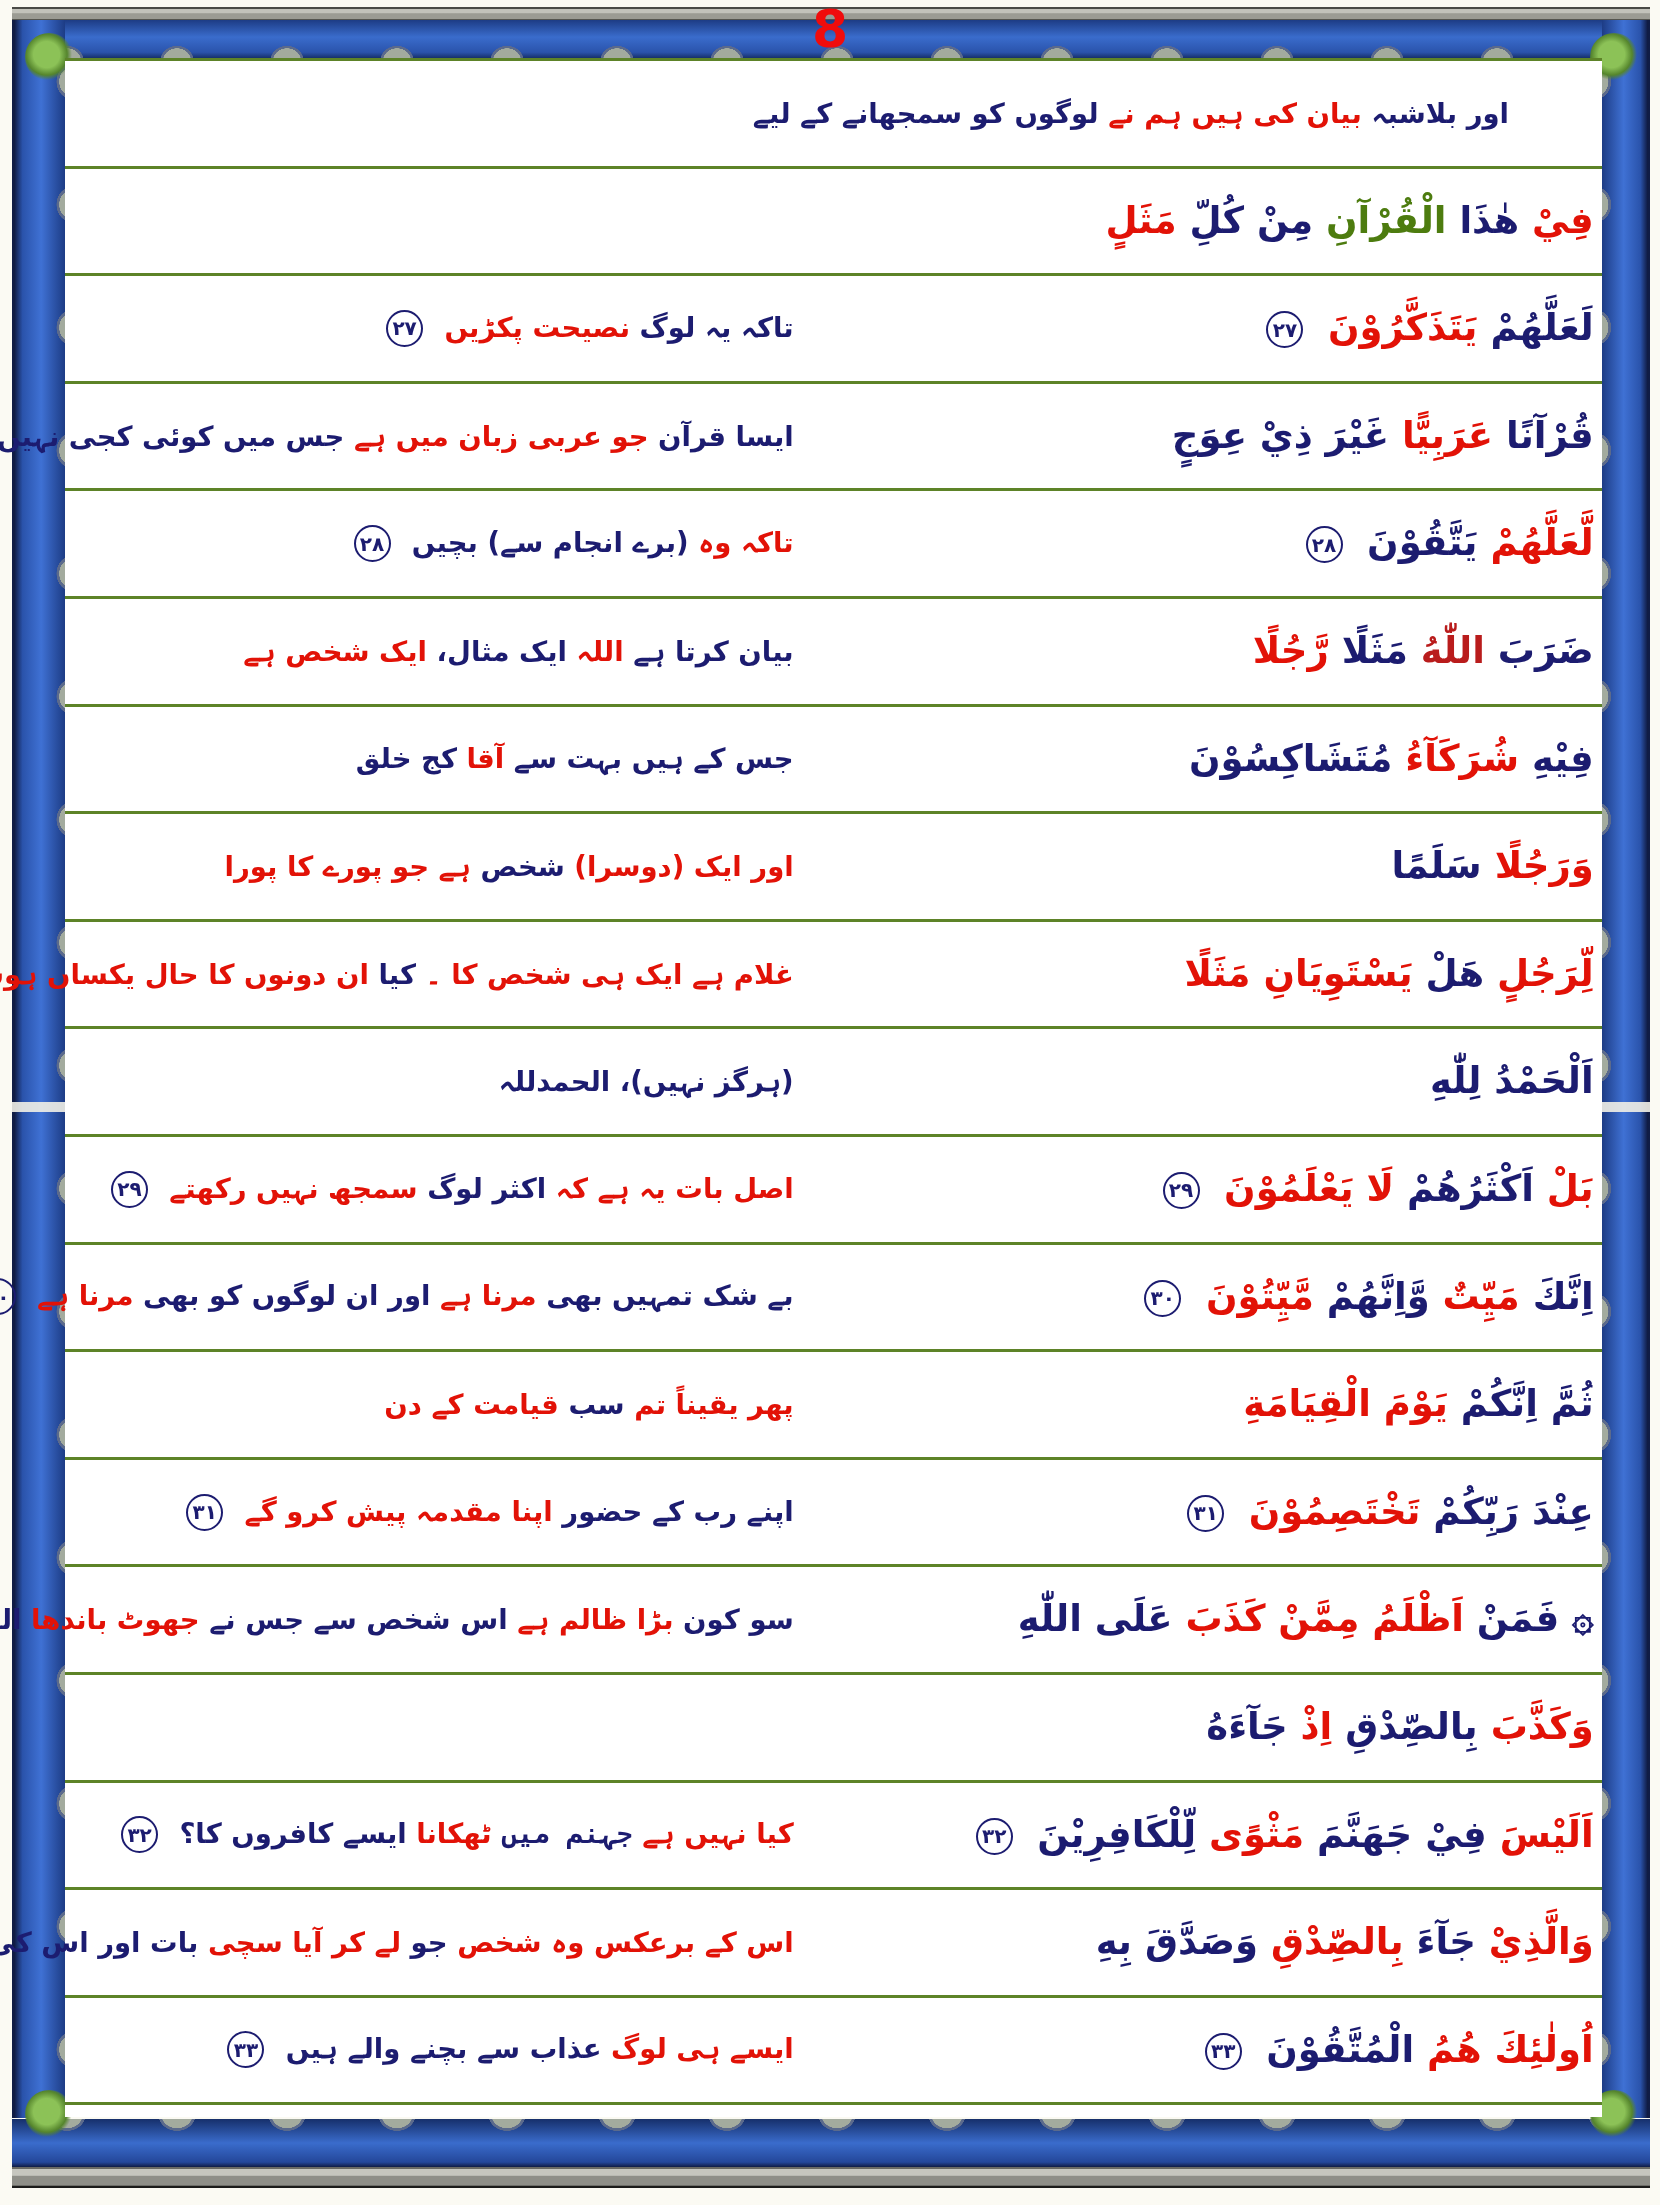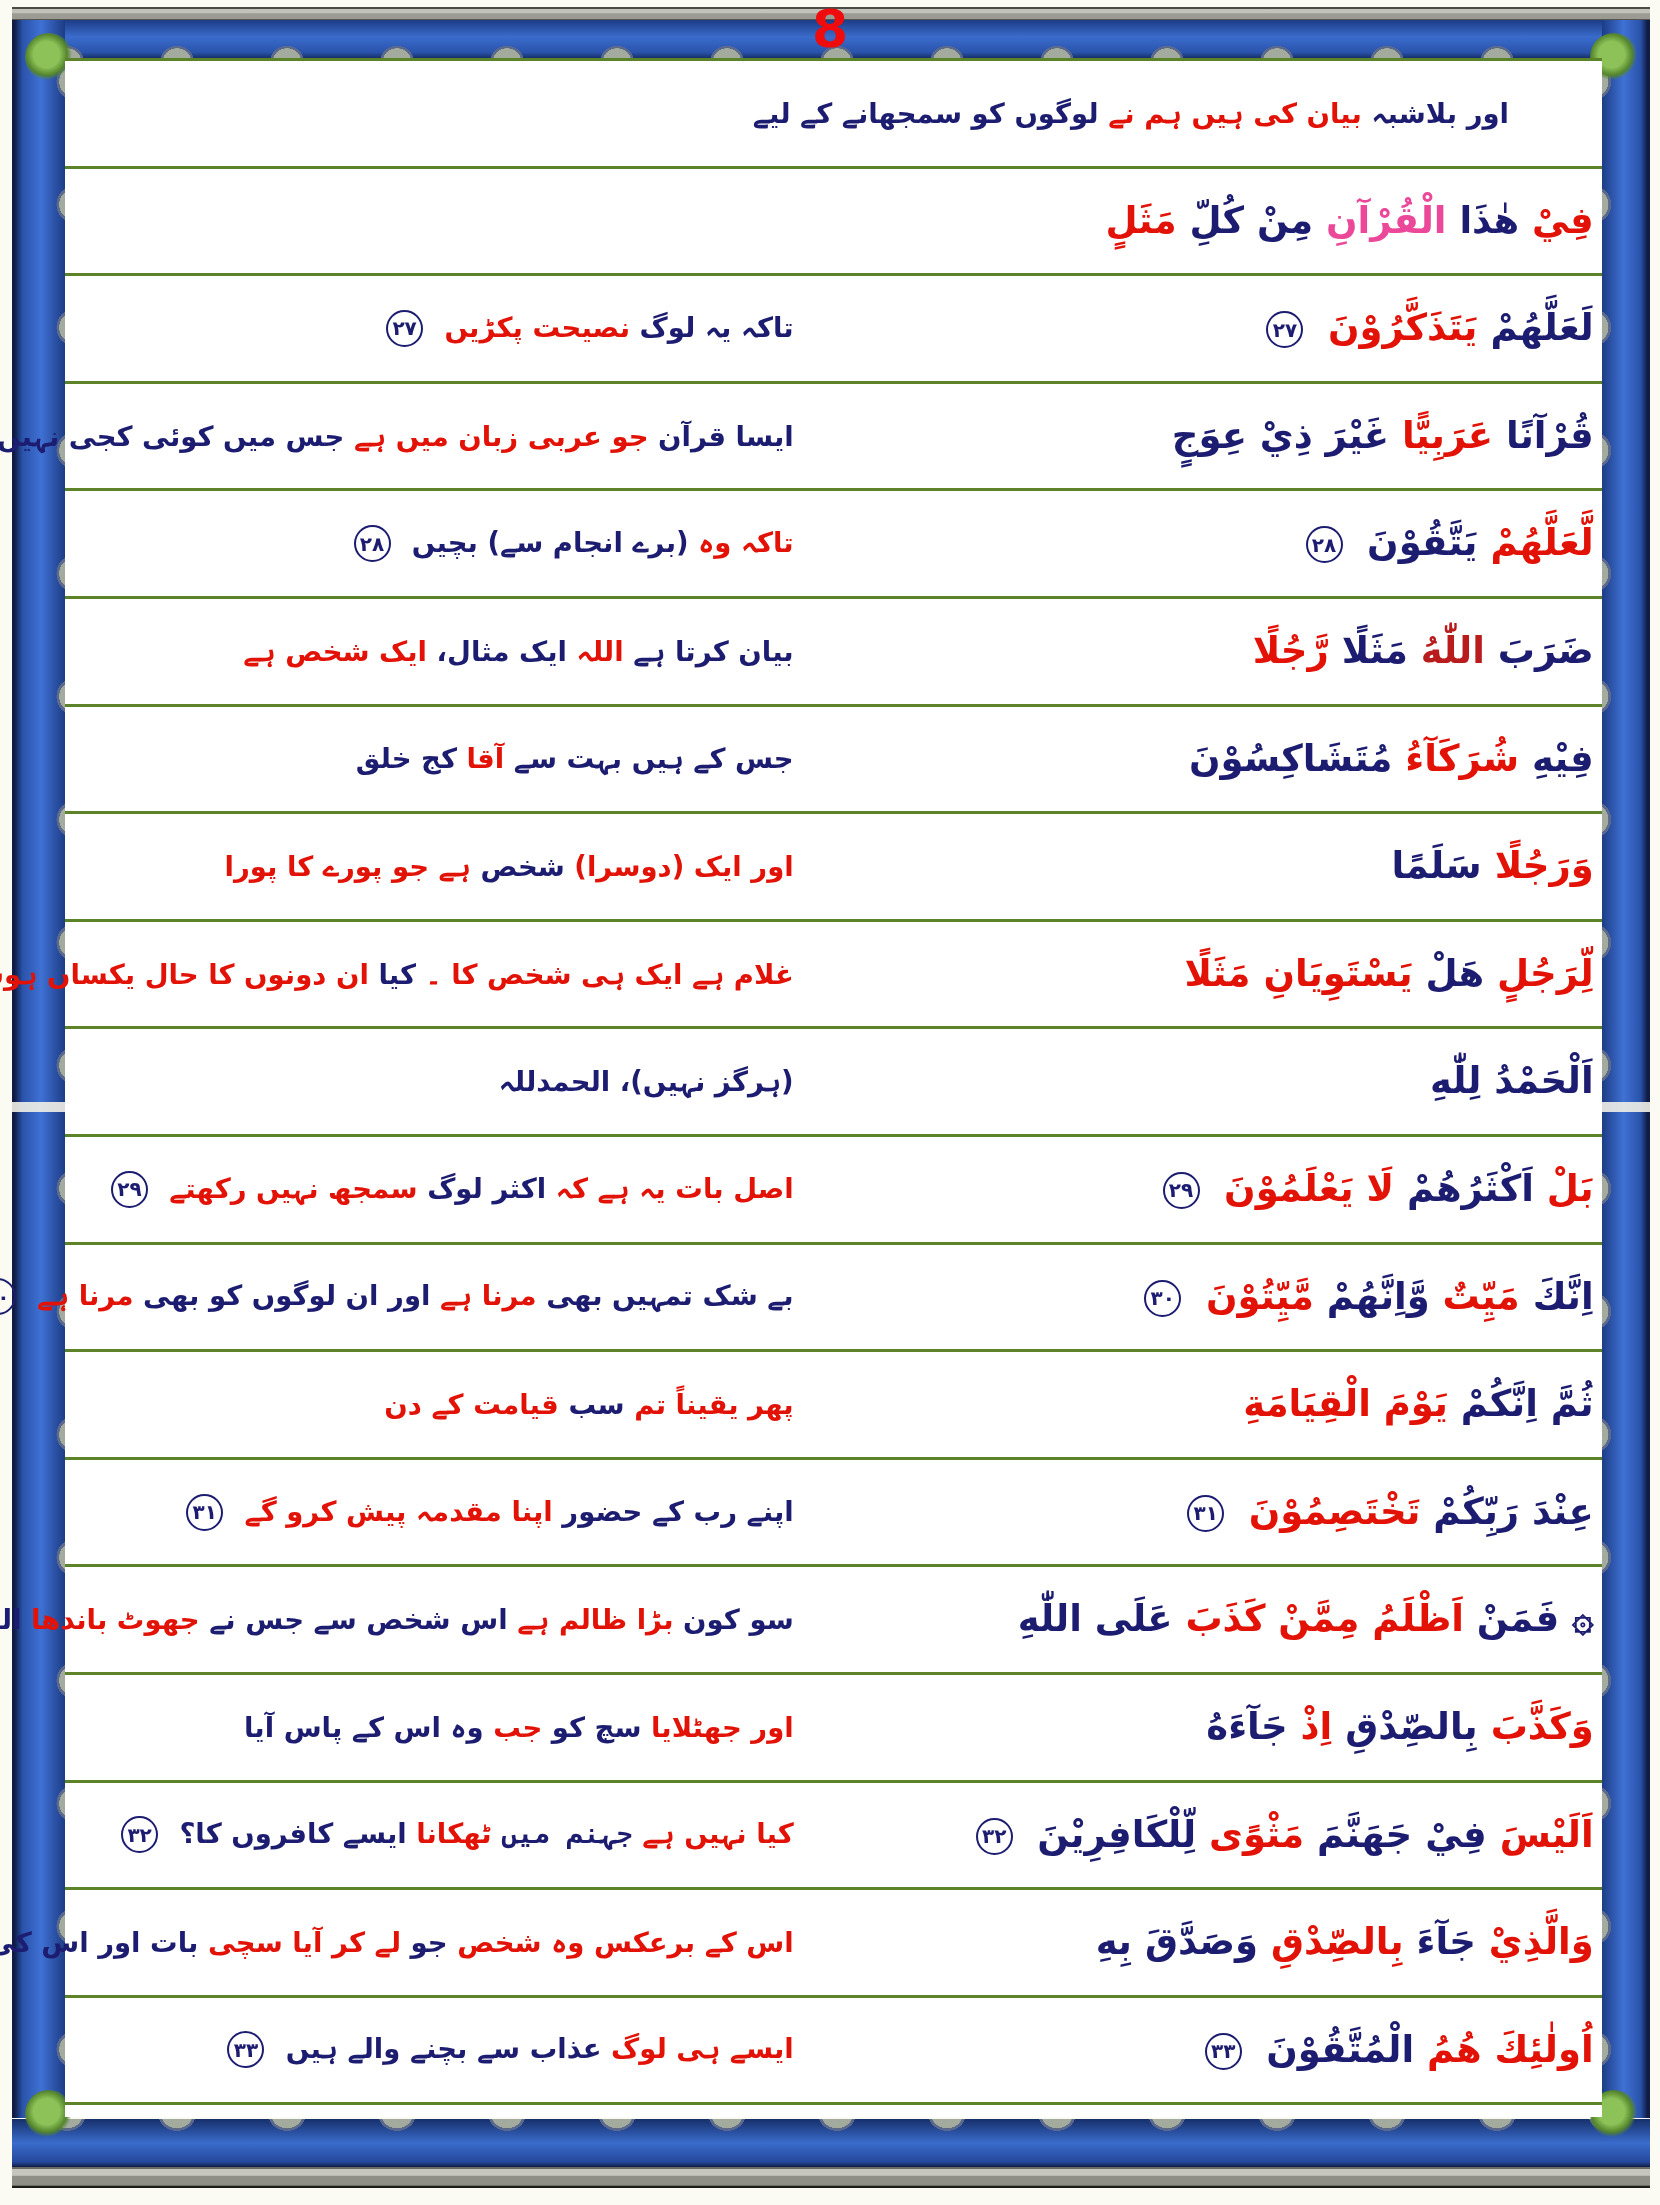--- a/index.html
+++ b/index.html
@@ -104,21 +104,21 @@
 <div class="page-num" style="color: rgb(240, 12, 12);">8</div>
 
 <div class="content" style="border-top-color: rgb(93, 131, 40);">
 
   <div style="display:contents"><div class="row" style="border-bottom-color: rgb(93, 131, 40);">
         <div class="cell urdu">
           <div class="line"><span class="seg" style="color: rgb(28, 28, 112);">اور بلاشبہ</span> <span class="seg" style="color: rgb(226, 18, 7);">بیان کی ہیں ہم نے</span> <span class="seg" style="color: rgb(28, 28, 112);">لوگوں کو سمجھانے کے لیے</span> </div>
         </div>
       </div><div class="row" style="border-bottom-color: rgb(93, 131, 40);">
         <div class="cell arabic">
-          <div class="line"><span class="seg" style="color: rgb(226, 18, 7);">فِيْ</span> <span class="seg" style="color: rgb(28, 28, 112);">هٰذَا</span> <span class="seg" style="color: #ec4899; margin-top: 44px;">الْقُرْآنِ</span> <span class="seg" style="color: rgb(28, 28, 112);">مِنْ كُلِّ</span> <span class="seg" style="color: rgb(226, 18, 7);">مَثَلٍ</span> </div>
+          <div class="line"><span class="seg" style="color: rgb(226, 18, 7);">فِيْ</span> <span class="seg" style="color: rgb(28, 28, 112);">هٰذَا</span> <span class="seg" style="color: #4d7c0f; margin-top: 44px;">الْقُرْآنِ</span> <span class="seg" style="color: rgb(28, 28, 112);">مِنْ كُلِّ</span> <span class="seg" style="color: rgb(226, 18, 7);">مَثَلٍ</span> </div>
         </div>
       </div><div class="row" style="border-bottom-color: rgb(93, 131, 40);">
         <div class="cell arabic">
           <div class="line"><span class="seg" style="color: rgb(28, 28, 112);">لَعَلَّهُمْ</span> <span class="seg" style="color: rgb(226, 18, 7);">يَتَذَكَّرُوْنَ</span> <span class="badge">۲۷</span></div>
         </div>
         <div class="cell urdu">
           <div class="line"><span class="seg" style="color: rgb(28, 28, 112);">تاکہ یہ لوگ</span> <span class="seg" style="color: rgb(226, 18, 7);">نصیحت پکڑیں</span> <span class="badge">۲۷</span></div>
         </div>
       </div><div class="row" style="border-bottom-color: rgb(93, 131, 40);">
         <div class="cell arabic">
@@ -200,23 +200,20 @@
       </div><div class="row" style="border-bottom-color: rgb(93, 131, 40);">
         <div class="cell arabic">
           <div class="line"><span class="seg" style="color: rgb(28, 28, 112);">۞ فَمَنْ</span> <span class="seg" style="color: rgb(226, 18, 7);">اَظْلَمُ مِمَّنْ كَذَبَ</span> <span class="seg" style="color: rgb(28, 28, 112);">عَلَى اللّٰهِ</span> </div>
         </div>
         <div class="cell urdu">
           <div class="line"><span class="seg" style="color: rgb(28, 28, 112);">سو کون</span> <span class="seg" style="color: rgb(226, 18, 7);">بڑا ظالم ہے</span> <span class="seg" style="color: rgb(28, 28, 112);">اس شخص سے جس نے</span> <span class="seg" style="color: rgb(226, 18, 7);">جھوٹ باندھا</span> <span class="seg" style="color: rgb(28, 28, 112);">اللہ پر</span> </div>
         </div>
       </div><div class="row" style="border-bottom-color: rgb(93, 131, 40);">
         <div class="cell arabic">
           <div class="line"><span class="seg" style="color: rgb(226, 18, 7);">وَكَذَّبَ</span> <span class="seg" style="color: rgb(28, 28, 112);">بِالصِّدْقِ</span> <span class="seg" style="color: rgb(226, 18, 7);">اِذْ</span> <span class="seg" style="color: rgb(28, 28, 112);">جَآءَهُ</span> </div>
-        </div>
-        <div class="cell urdu">
-          <div class="line"><span class="seg" style="color: rgb(226, 18, 7);">اور جھٹلایا</span> <span class="seg" style="color: rgb(28, 28, 112);">سچ کو</span> <span class="seg" style="color: rgb(226, 18, 7);">جب</span> <span class="seg" style="color: rgb(28, 28, 112);">وہ اس کے پاس آیا</span> </div>
         </div>
       </div><div class="row" style="border-bottom-color: rgb(93, 131, 40);">
         <div class="cell arabic">
           <div class="line"><span class="seg" style="color: rgb(226, 18, 7);">اَلَيْسَ</span> <span class="seg" style="color: rgb(28, 28, 112);">فِيْ جَهَنَّمَ</span> <span class="seg" style="color: rgb(226, 18, 7);">مَثْوًى</span> <span class="seg" style="color: rgb(28, 28, 112);">لِّلْكَافِرِيْنَ</span> <span class="badge">۳۲</span></div>
         </div>
         <div class="cell urdu">
           <div class="line"><span class="seg" style="color: rgb(226, 18, 7);">کیا نہیں ہے</span> <span class="seg" style="color: rgb(28, 28, 112); font-family: Liberation Mono, monospace;">جہنم میں</span> <span class="seg" style="color: rgb(226, 18, 7);">ٹھکانا</span> <span class="seg" style="color: rgb(28, 28, 112);">ایسے کافروں کا؟</span> <span class="badge">۳۲</span></div>
         </div>
       </div><div class="row" style="border-bottom-color: rgb(93, 131, 40);">
         <div class="cell arabic">

